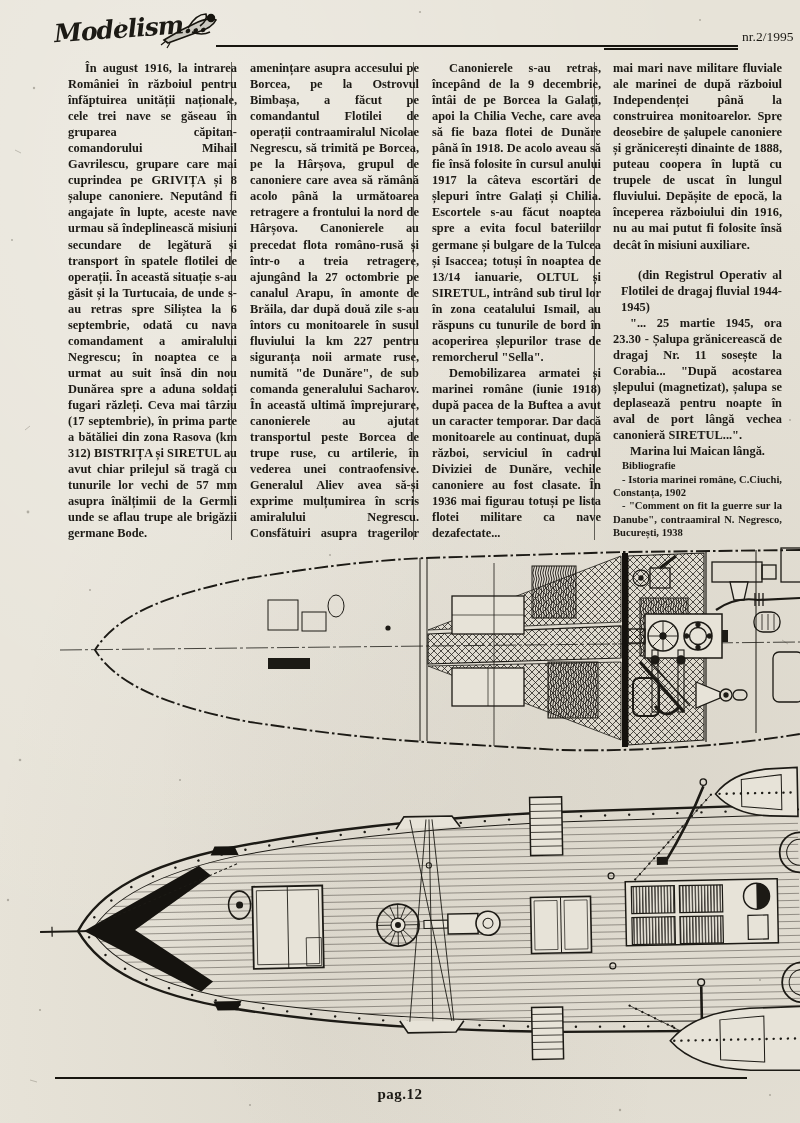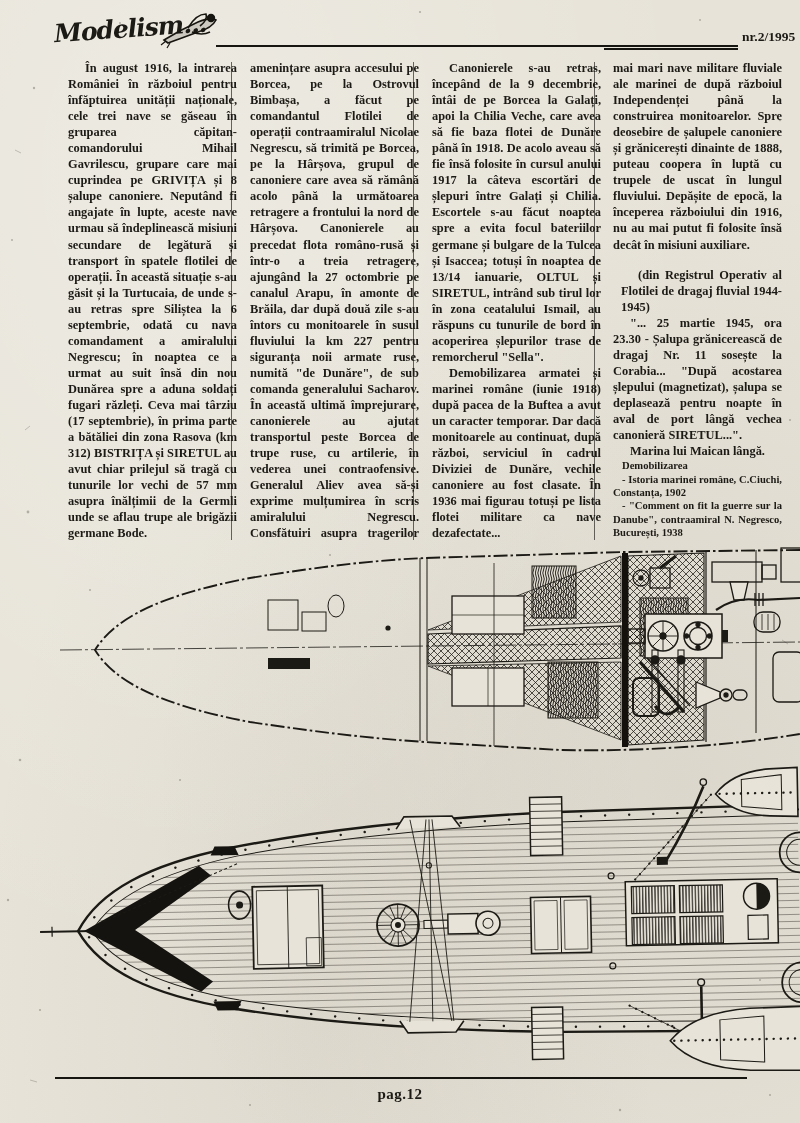--- a/index.html
+++ b/index.html
@@ -14,21 +14,21 @@
     font-family:"Liberation Serif", serif;
   }
   .speckles{position:absolute;inset:0;pointer-events:none;}
   
   .logo{position:absolute;left:54px;top:14px;font-family:"DejaVu Serif",serif;
         font-style:italic;font-weight:bold;font-size:25px;letter-spacing:-1px;
         transform:rotate(-4deg);white-space:nowrap;}
   .logo-doodle{position:absolute;left:158px;top:10px;}
   .header-rule{position:absolute;left:216px;top:45px;width:522px;height:2.4px;background:#17150f;}
   .header-rule2{position:absolute;left:604px;top:48px;width:134px;height:1.6px;background:#17150f;}
-  .issue{position:absolute;left:742px;top:29px;font-size:13.5px;font-weight:bold;}
+  .issue{position:absolute;left:742px;top:29px;font-size:13.5px;font-weight:normal;}
   
   .col{position:absolute;top:60px;width:169px;height:482px;overflow:hidden;
        font-size:12.4px;line-height:16.05px;font-weight:700;text-align:justify;margin-left:12px;}
   .c1{left:56px;} .c2{left:238px;} .c3{left:420px;} .c4{left:601px;}
   .col p{margin:0;text-indent:17px;}
   .col p.flush{text-indent:0;}
   .col p.cite{margin-top:14px;padding-left:8px;}
   .colrule{position:absolute;top:62px;width:1px;height:478px;background:rgba(28,26,21,.65);}
   .r1{left:231px;} .r2{left:413px;} .r3{left:594px;}
   .bib-title{margin-top:11px;font-size:11.2px;font-weight:bold;text-indent:0;}
@@ -99,21 +99,21 @@
     <p>Canonierele s-au retras, începând de la 9 decembrie, întâi de pe Borcea la Galați, apoi la Chilia Veche, care avea să fie baza flotei de Dunăre până în 1918. De acolo aveau să fie însă folosite în cursul anului 1917 la câteva escortări de șlepuri între Galați și Chilia. Escortele s-au făcut noaptea spre a evita focul bateriilor germane și bulgare de la Tulcea și Isaccea; totuși în noaptea de 13/14 ianuarie, OLTUL și SIRETUL, intrând sub tirul lor în zona ceatalului Ismail, au răspuns cu tunurile de bord în acoperirea șlepurilor trase de remorcherul "Sella".</p>
     <p>Demobilizarea armatei și marinei române (iunie 1918) după pacea de la Buftea a avut un caracter temporar. Dar dacă monitoarele au continuat, după război, serviciul în cadrul Diviziei de Dunăre, vechile canoniere au fost clasate. În 1936 mai figurau totuși pe lista flotei militare ca nave dezafectate...</p>
 
   </section>
   <section class="col c4">
     <p class="flush">mai mari nave militare fluviale ale marinei de după războiul Independenței până la construirea monitoarelor. Spre deosebire de șalupele canoniere și grănicerești dinainte de 1888, puteau coopera în luptă cu trupele de uscat în lungul fluviului. Depășite de epocă, la începerea războiului din 1916, nu au mai putut fi folosite însă decât în misiuni auxiliare.</p>
     <p class="cite">(din Registrul Operativ al Flotilei de dragaj fluvial 1944-1945)</p>
     <p>"... 25 martie 1945, ora 23.30 - Șalupa grănicerească de dragaj Nr. 11 sosește la Corabia... "După acostarea șlepului (magnetizat), șalupa se deplasează pentru noapte în aval de port lângă vechea canonieră SIRETUL...".</p>
     <p>Marina lui Maican lângă.</p>
     <div class="bib">
-      <p class="bib-title">Demobilizarea</p>
+      <p class="bib-title">Bibliografie</p>
       <p>- Istoria marinei române, C.Ciuchi, Constanța, 1902</p>
       <p>- "Comment on fit la guerre sur la Danube", contraamiral N. Negresco, București, 1938</p>
       <p>- Istoria marinei române, Nicolae Negrescu, vol. 2, 1927 (Manuscris)</p>
 
     </div>
   </section>
   <div class="colrule r1"></div>
   <div class="colrule r2"></div>
   <div class="colrule r3"></div>
 

